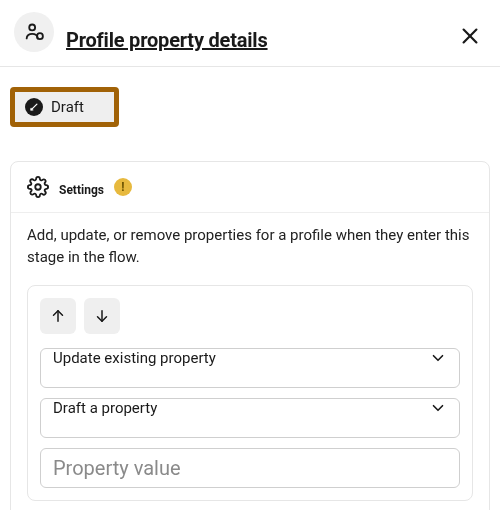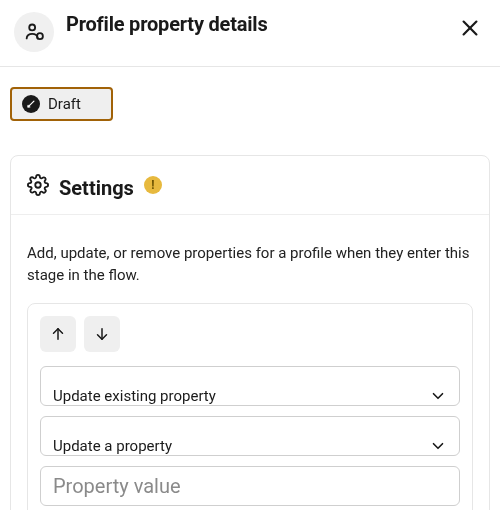--- a/index.html
+++ b/index.html
@@ -10,23 +10,24 @@
     background: #fff;
     color: #1a1a1a;
     overflow: hidden;
   }
   .panel {
     display: flex;
     flex-direction: column;
   }
   .header {
     display: flex;
-    align-items: flex-start;
+    align-items: flex-end;
     padding: 12px 14px 14px 14px;
     gap: 12px;
+    text-decoration: underline;
   }
   .avatar-circle {
     width: 40px;
     height: 40px;
     border-radius: 50%;
     background: #f0f0f0;
     display: flex;
     align-items: center;
     justify-content: center;
     flex-shrink: 0;
@@ -60,21 +61,21 @@
     font-size: 16px;
     font-weight: 400;
     margin-bottom: 8px;
     color: #1a1a1a;
   }
   .badge {
     display: inline-flex;
     align-items: center;
     gap: 8px;
     background: #efefef;
-    border: 2px solid #a16207;
+    border: 5px solid #a16207;
     border-radius: 4px;
     padding: 6px 30px 6px 10px;
     font-size: 15px;
     color: #1a1a1a;
   }
   .badge-icon {
     width: 18px;
     height: 18px;
     border-radius: 50%;
     background: #1a1a1a;
@@ -90,39 +91,39 @@
     overflow: hidden;
   }
   .card-header {
     display: flex;
     align-items: center;
     gap: 10px;
     padding: 14px 16px;
   }
   .gear svg { width: 22px; height: 22px; display:block; }
   .card-title {
-    font-size: 20px;
+    font-size: 12px;
     font-weight: 700;
     margin-top: 6px;
   }
   .warn-dot {
     width: 18px;
     height: 18px;
     border-radius: 50%;
     background: #e7b93e;
     display:flex;
     align-items:center;
     justify-content:center;
     color: #6b5200;
     font-weight: 700;
     font-size: 12px;
     line-height:1;
   }
   .card-desc {
-    padding: 28px 16px 16px 16px;
+    padding: 12px 16px 16px 16px;
     border-top: 1px solid #eee;
     font-size: 15px;
     color: #222;
     line-height: 1.45;
   }
   .rule-box {
     margin: 0 16px 16px 16px;
     border: 1px solid #e6e6e6;
     border-radius: 8px;
     padding: 12px;
@@ -144,21 +145,21 @@
     cursor:pointer;
   }
   .arrow-btn svg { width: 18px; height: 18px; }
   .select {
     width: 100%;
     height: 40px;
     border: 1px solid #cfcfcf;
     border-radius: 6px;
     background: #fff;
     display: flex;
-    align-items: flex-end;
+    align-items: flex-start;
     justify-content: space-between;
     padding: 0 12px;
     font-size: 15px;
     cursor: pointer;
     margin-bottom: 10px;
   }
   .select:last-child { margin-bottom: 0; }
   .select svg { width: 18px; height: 18px; flex-shrink:0; }
   .text-input {
     width: 100%;
@@ -241,21 +242,21 @@
         </div>
 
         <div class="select">
           <span>Update existing property</span>
           <svg viewBox="0 0 24 24" fill="none" stroke="#1a1a1a" stroke-width="2.2" stroke-linecap="round" stroke-linejoin="round">
             <polyline points="6 9 12 15 18 9"></polyline>
           </svg>
         </div>
 
         <div class="select">
-          <span>Update a property</span>
+          <span>Draft a property</span>
           <svg viewBox="0 0 24 24" fill="none" stroke="#1a1a1a" stroke-width="2.2" stroke-linecap="round" stroke-linejoin="round">
             <polyline points="6 9 12 15 18 9"></polyline>
           </svg>
         </div>
 
         <input type="text" class="text-input" placeholder="Property value" style="">
       </div>
     </div>
 
   </div>

